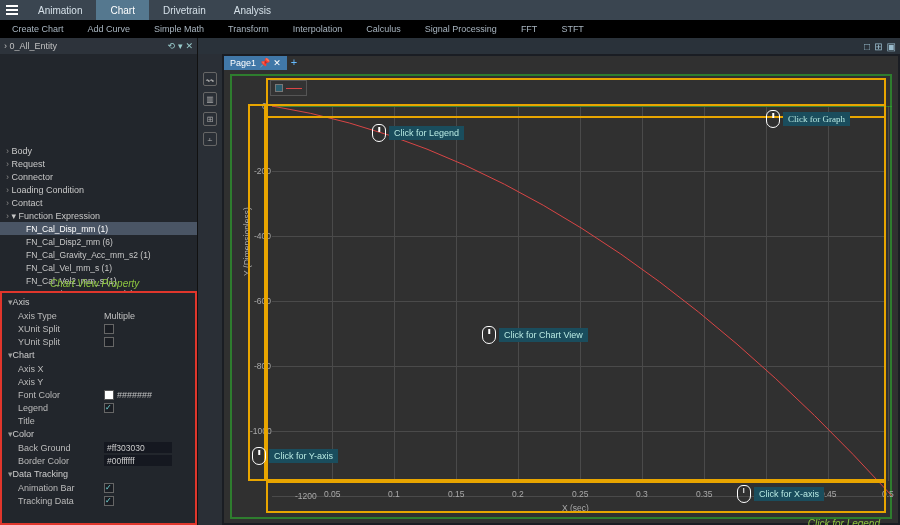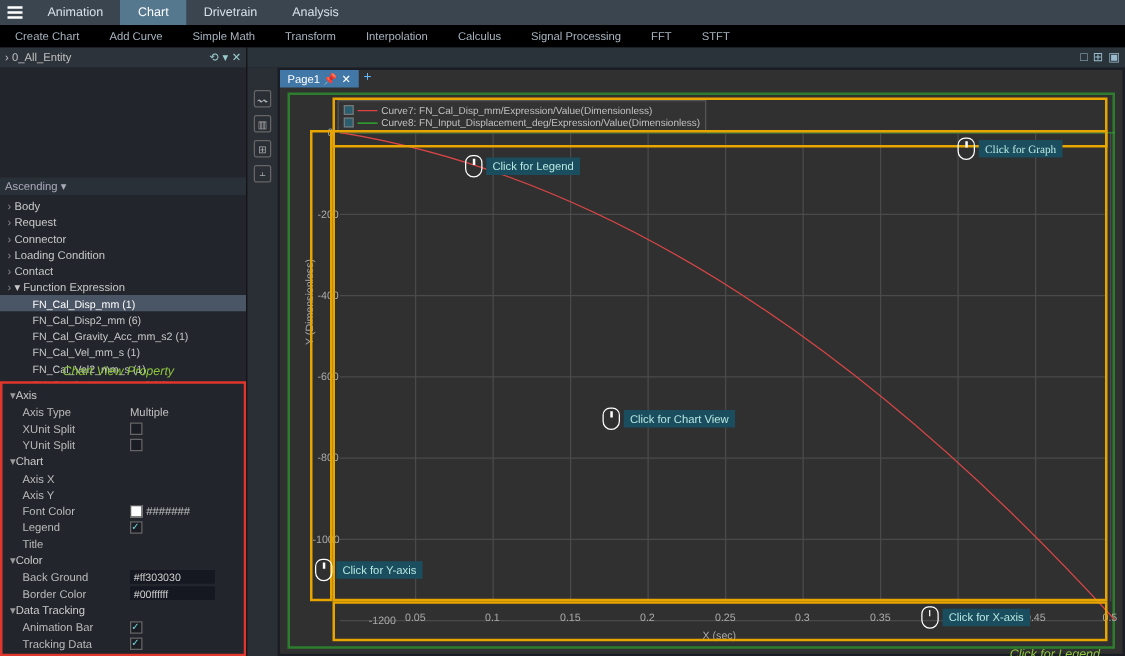--- a/index.html
+++ b/index.html
@@ -108,23 +108,20 @@
   <div class="left">
     <div class="left-header">
       <span>› <span>0_All_Entity</span></span>
       <span class="left-header-icons">
         <span>⟲</span>
         <span>▾</span>
         <span>✕</span>
       </span>
     </div>
     <div class="entity-area"></div>
-    <div class="sort-bar">
-        <span><span>Ascending</span> ▾</span>
-      </div>
     <div class="tree">
       <div class="tree-row">Body</div>
       <div class="tree-row">Request</div>
       <div class="tree-row">Connector</div>
       <div class="tree-row">Loading Condition</div>
       <div class="tree-row">Contact</div>
       <div class="tree-row">▾ <span>Function Expression</span></div>
       <div class="tree-row sub selected">FN_Cal_Disp_mm (1)</div>
       <div class="tree-row sub">FN_Cal_Disp2_mm (6)</div>
       <div class="tree-row sub">FN_Cal_Gravity_Acc_mm_s2 (1)</div>
@@ -283,26 +280,20 @@
 
           <svg class="curve" width="620" height="395">
             <path d="M0,0 L620,0" stroke="#2dbb2d" stroke-width="1"></path>
             <path d="M0,0 Q 310,50 620,390" stroke="#d94545" stroke-width="1" fill="none"></path>
           </svg>
 
           <div class="legend-box">
             <div class="legend-row">
                 <span class="lchk"></span>
                 <span class="legend-line" style="background:#d94545"></span>
-                <span>Curve7: FN_Cal_Disp_mm/Expression/Value(Dimensionless)</span>
-              </div>
-            <div class="legend-row">
-                <span class="lchk"></span>
-                <span class="legend-line" style="background:#2dbb2d"></span>
-                <span>Curve8: FN_Input_Displacement_deg/Expression/Value(Dimensionless)</span>
               </div>
           </div>
 
           <div class="plot-clickable" style="top:2px; left:34px; right:4px; height:40px;"></div>
           <div class="plot-clickable" style="top:28px; left:34px; right:4px; bottom:36px;"></div>
           <div class="plot-clickable" style="top:28px; left:16px; width:18px; bottom:36px;"></div>
           <div class="plot-clickable" style="height:32px; left:34px; right:4px; bottom:4px;"></div>
 
           <div class="plot-label-tag" style="top:48px;left:140px;">
               <span class="mouse-ic"></span>

